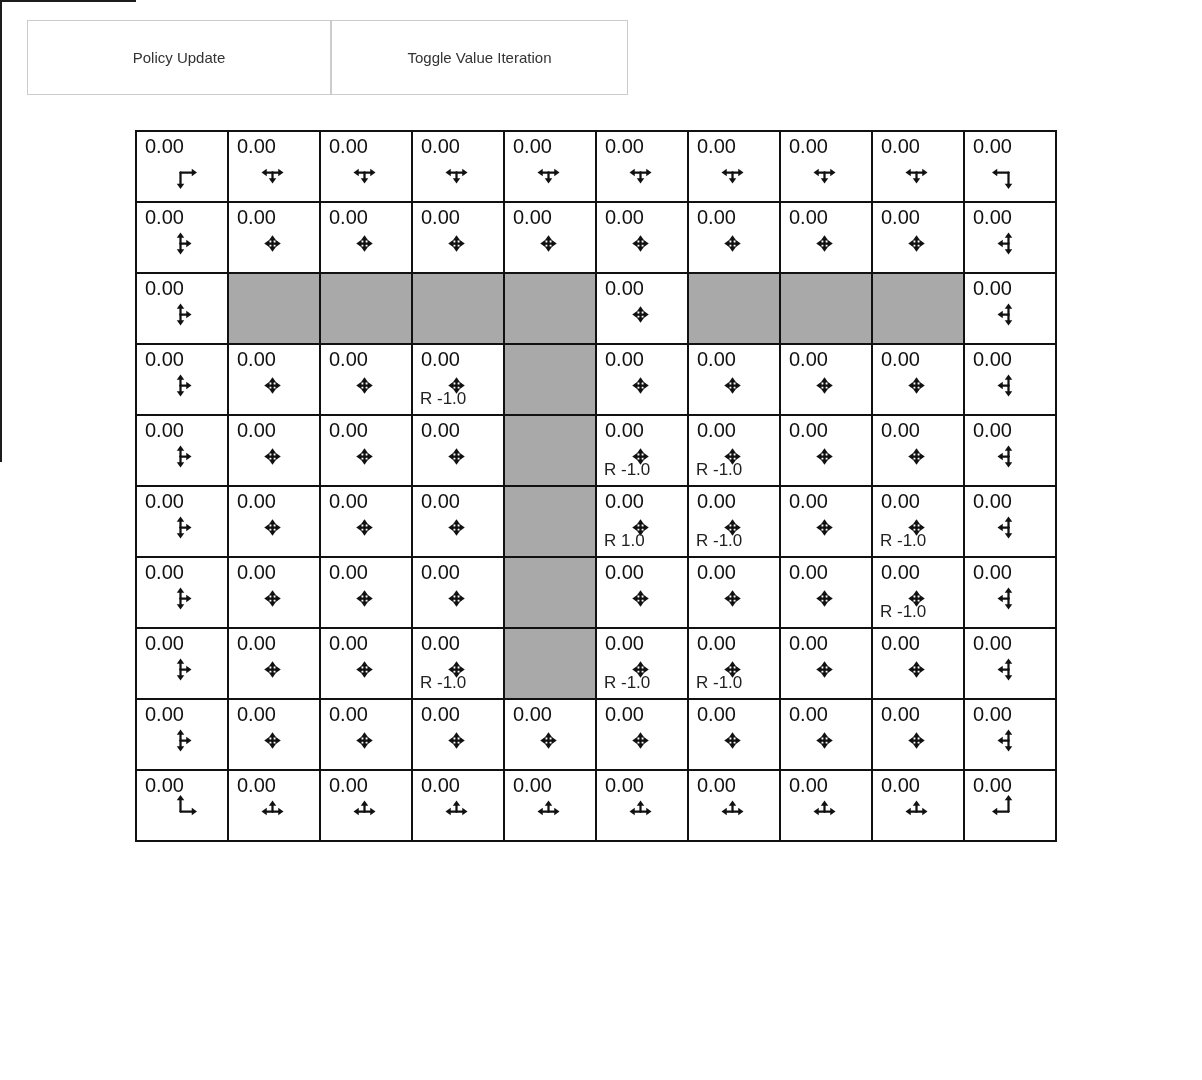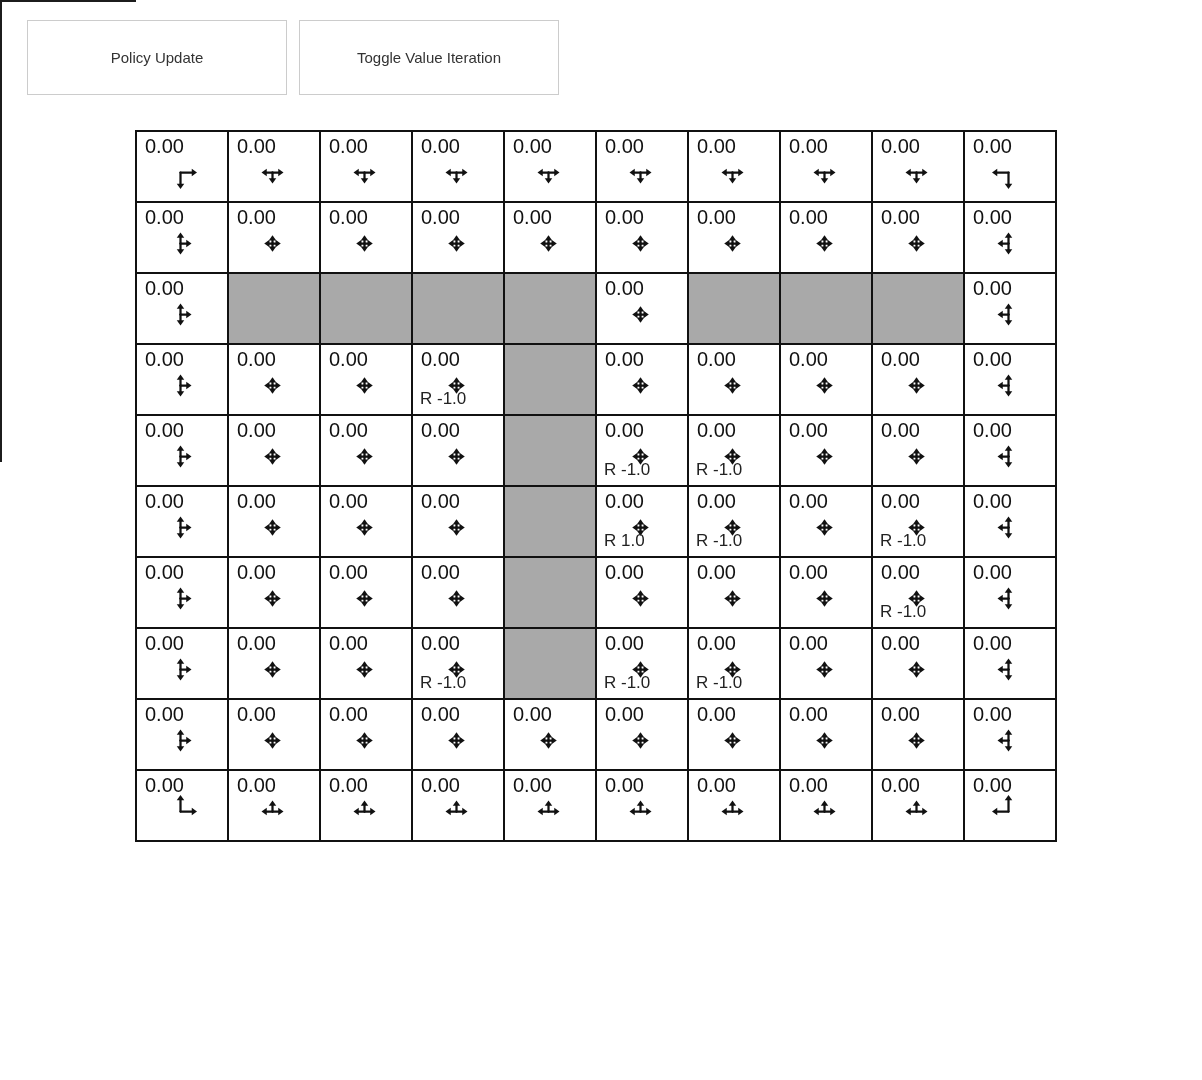--- a/index.html
+++ b/index.html
@@ -16,22 +16,22 @@
   .toolbar { position:absolute; left:27px; top:20px; display:flex; }
   .btn {
     height:75px; box-sizing:border-box;
     background:#ffffff; border:1px solid var(--btn-border,#cccccc);
     color:var(--btn-text,#333333);
     font-size:15px; font-family:"Liberation Sans", sans-serif;
     display:flex; align-items:center; justify-content:center;
     cursor:pointer; padding:0;
   }
   .btn-0 { width:336px; margin-right:7px; }
-  .btn-1 { width:260px; margin-right:12px; }
-  .btn-2 { width:260px; margin-right:8px; }
+  .btn-1 { width:304px; margin-right:0; }
+  .btn-2 { width:297px; margin-right:8px; }
   .btn-3 { width:262px; }
 
   .gridworld {
     position:absolute; left:135px; top:130px;
     width:922px; height:712px; box-sizing:border-box;
     display:grid;
     grid-template-columns:repeat(10,1fr);
     grid-template-rows:repeat(10,1fr);
     border:1px solid var(--grid-line,#111111);
     background:#ffffff;

